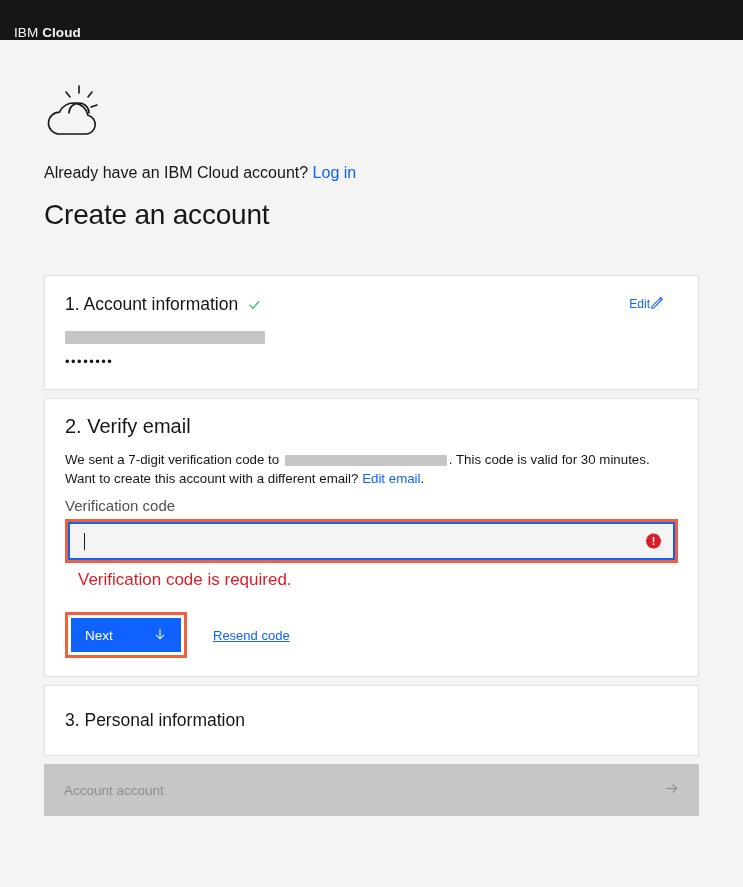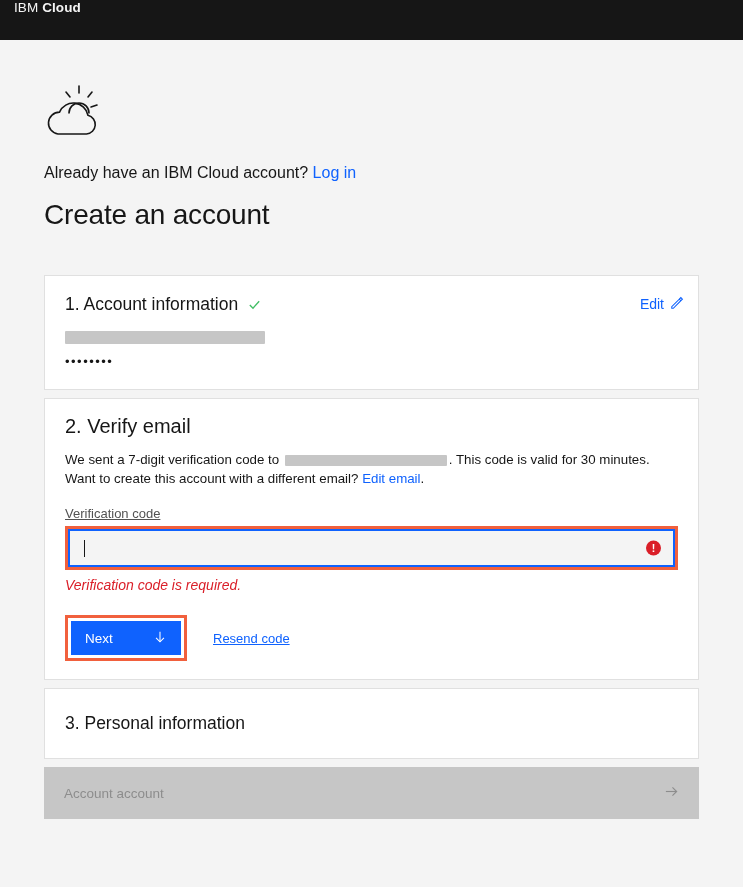--- a/index.html
+++ b/index.html
@@ -12,21 +12,21 @@
     font-family: "Liberation Sans", sans-serif;
     color: #161616;
   }
 
   
   .header {
     height: 40px;
     background: #161616;
     color: #f4f4f4;
     display: flex;
-    align-items: flex-start;
+    align-items: flex-end;
     padding: 0 14px;
   }
   .header-logo {
     font-size: 13.5px;
     letter-spacing: 0.1px;
   }
   .header-logo .brand-strong { font-weight: 700; }
 
   
   .page {
@@ -65,21 +65,21 @@
     margin: 0 0 43px 0;
     color: #161616;
     letter-spacing: -0.2px;
   }
 
   
   .card {
     background: #ffffff;
     border: 1px solid #e0e0e0;
     margin-bottom: 8px;
-    padding: 18px 14px 20px 20px;
+    padding: 18px 34px 20px 20px;
   }
   .card.verify {
     padding: 16px 20px 18px 20px;
   }
 
   .card-head {
     display: flex;
     align-items: center;
     justify-content: space-between;
   }
@@ -87,25 +87,24 @@
     font-size: 17.5px;
     font-weight: 400;
     color: #161616;
     display: flex;
     align-items: center;
     gap: 9px;
   }
   .check-icon { color: #42be65; display: inline-flex; }
 
   .edit-btn {
-    font-size: 14px;
+    font-size: 12px;
     color: #0f62fe;
     display: inline-flex;
     align-items: center;
-    gap: 6px;
     cursor: pointer;
     margin-left: 18px;
   }
 
   
   .redact {
     height: 13px;
     background: #c6c6c6;
     border-radius: 1px;
     display: inline-block;
@@ -131,24 +130,23 @@
     color: #161616;
     margin: 12px 0 0 0;
   }
   .redact-inline {
     width: 162px;
     height: 11px;
     margin: 0 2px -1px 2px;
   }
 
   .field-label {
-    font-size: 13px;
+    font-size: 15px;
     color: #525252;
-    margin: 18px 0 5px 0;
-    text-decoration: underline;
+    margin: 9px 0 5px 0;
   }
 
   
   .input-wrap {
     position: relative;
     border: 3px solid #f1603d;
     padding: 0;
     background: #f1603d;
   }
   .input-inner {
@@ -188,24 +186,23 @@
     background: #da1e28;
     color: #ffffff;
     font-size: 10.5px;
     font-weight: 700;
     display: flex;
     align-items: center;
     justify-content: center;
     line-height: 1;
   }
   .error-text {
-    font-size: 14px;
+    font-size: 17px;
     color: #da1e28;
-    margin: 7px 0 0 0;
-    font-style: italic;
+    margin: 7px 0 0 13px;
   }
 
   
   .actions {
     display: flex;
     align-items: center;
     margin-top: 22px;
   }
   .next-highlight {
     border: 3px solid #f1603d;

